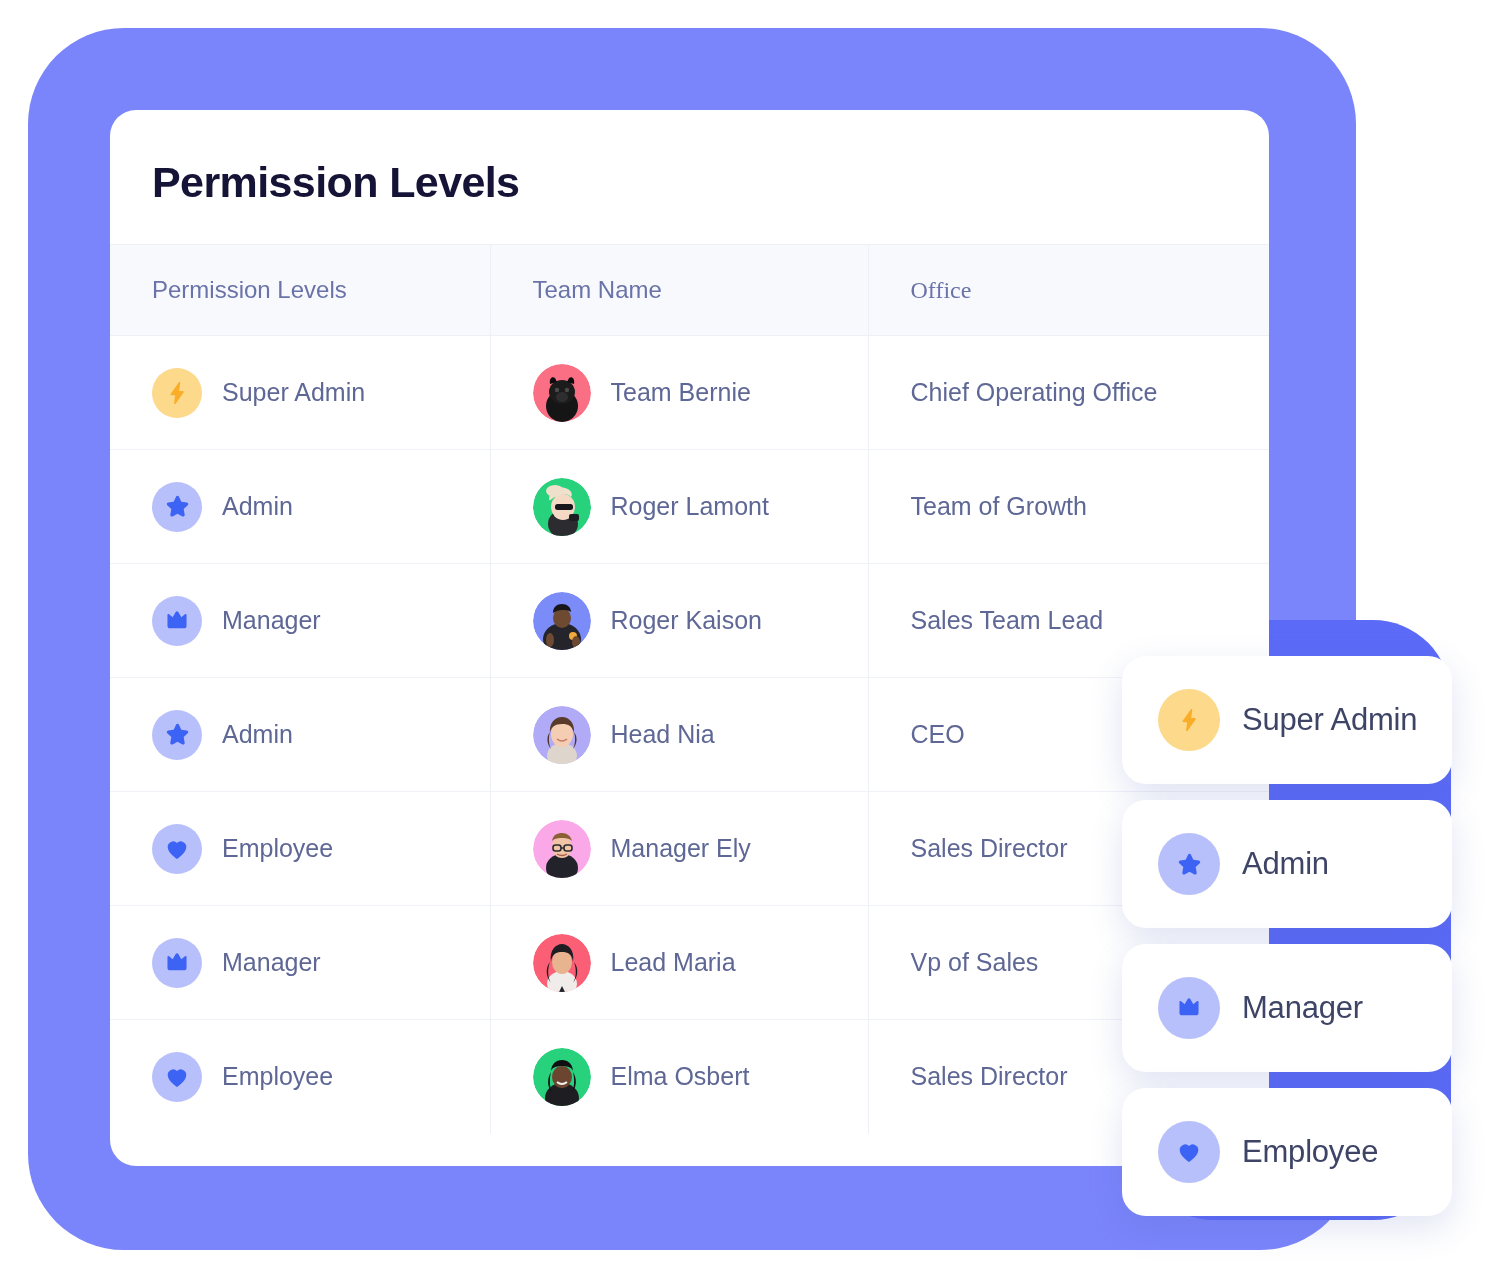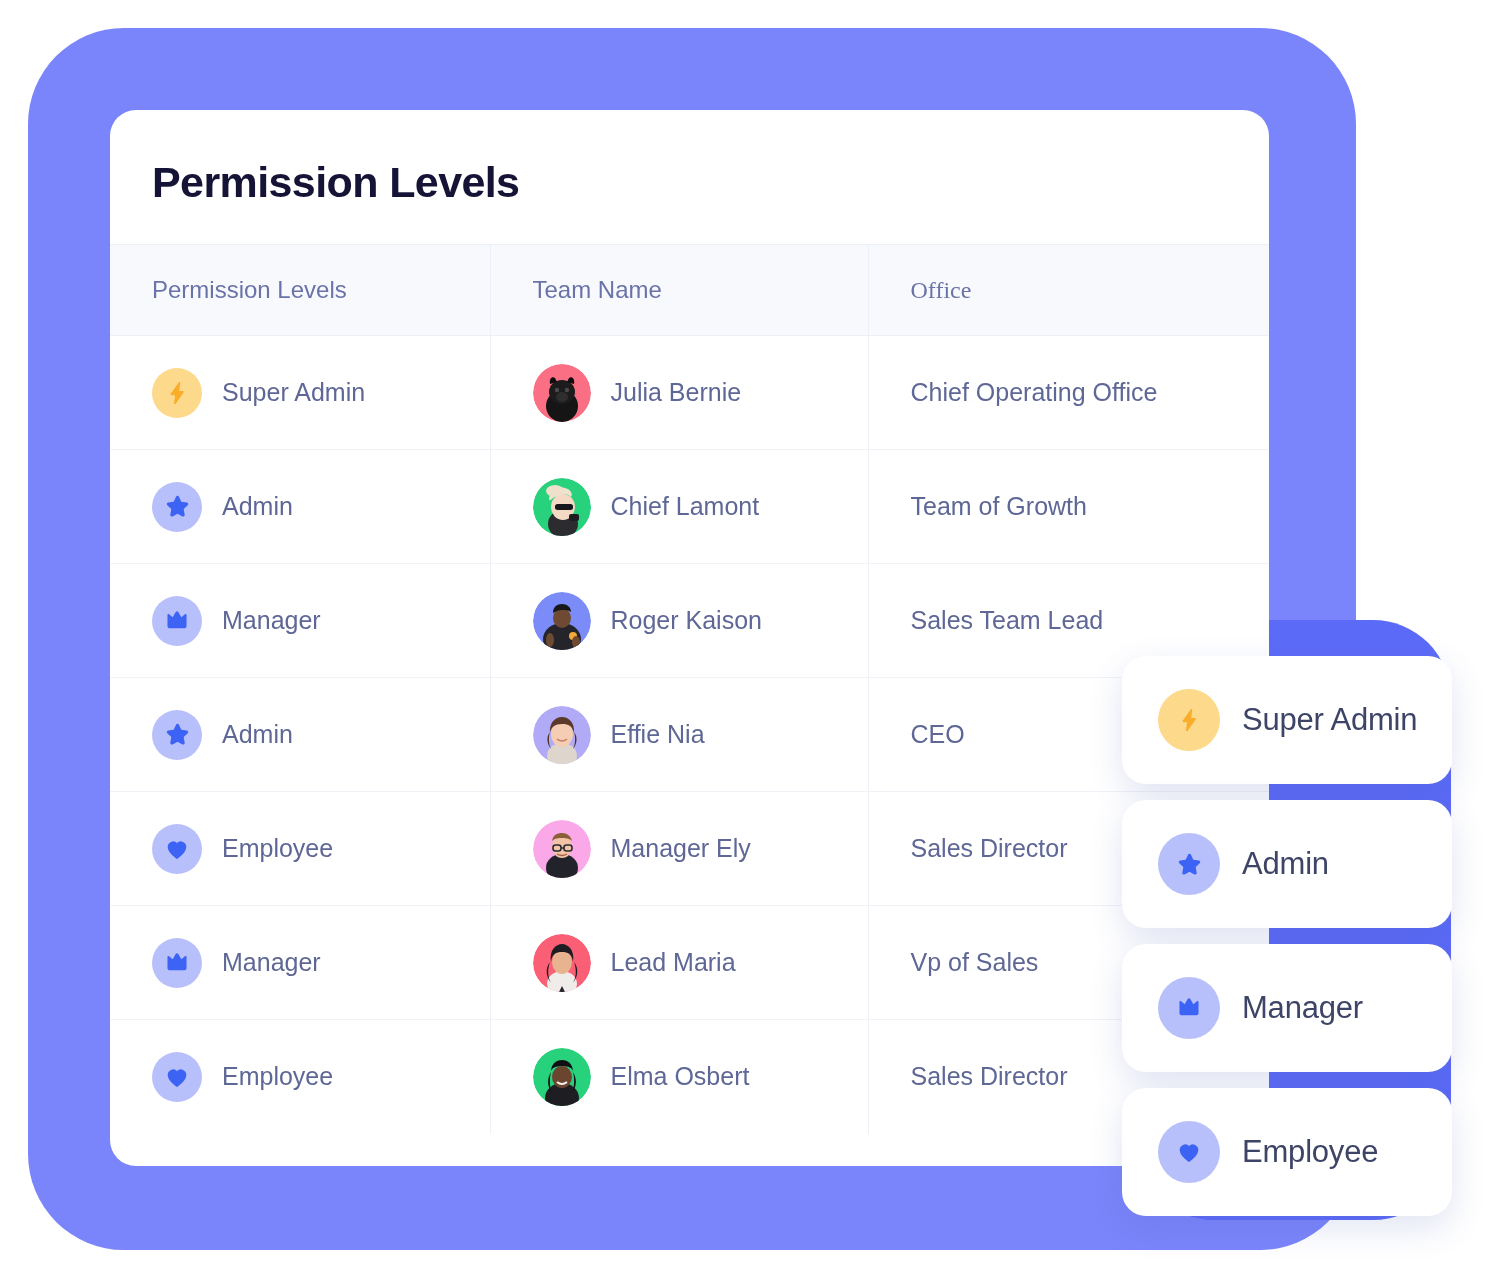--- a/index.html
+++ b/index.html
@@ -211,21 +211,21 @@
                     <circle cx="29" cy="29" r="29" fill="#fb6f84"></circle>
                     <ellipse cx="29" cy="42" rx="16" ry="16" fill="#151515"></ellipse>
                     <ellipse cx="29" cy="28" rx="13" ry="12" fill="#1c1c1c"></ellipse>
                     <path d="M17 20c-1-5 2-8 5-6l2 4z" fill="#0d0d0d"></path>
                     <path d="M41 20c1-5-2-8-5-6l-2 4z" fill="#0d0d0d"></path>
                     <ellipse cx="29" cy="33" rx="6" ry="5" fill="#2e2e2e"></ellipse>
                     <circle cx="24" cy="26" r="2.2" fill="#4a4a4a"></circle>
                     <circle cx="34" cy="26" r="2.2" fill="#4a4a4a"></circle>
                   </svg>
                 </span>
-                <span>Julia Bernie</span>
+                <span>Team Bernie</span>
               </div>
             </td>
             <td><span>Chief Operating Office</span></td>
           </tr>
           <tr>
             <td>
               <div class="cell-flex">
                 <span class="role-badge rb-admin">
                   <svg width="27" height="27" viewBox="0 0 24 24">
                     <path d="M12 2.4c.5 0 1 .3 1.2.8l2.2 4.5 4.9.7c1.2.2 1.6 1.6.8 2.4l-3.6 3.5.9 5c.2 1.1-1 2-2 1.5L12 18.5l-4.4 2.3c-1 .5-2.2-.4-2-1.5l.9-5-3.6-3.5c-.8-.8-.4-2.2.8-2.4l4.9-.7 2.2-4.5c.2-.5.7-.8 1.2-.8z" fill="#3d63f5"></path>
@@ -240,21 +240,21 @@
                   <svg viewBox="0 0 58 58">
                     <circle cx="29" cy="29" r="29" fill="#28d17c"></circle>
                     <ellipse cx="30" cy="46" rx="15" ry="14" fill="#2b2b30"></ellipse>
                     <ellipse cx="30" cy="29" rx="12" ry="13" fill="#f4d9c4"></ellipse>
                     <path d="M16 22c0-9 8-14 16-12 6 1.5 8 6 6 9-3-3-8-4-13-2-5 2-7 6-9 5z" fill="#f0e2cf"></path>
                     <ellipse cx="22" cy="13" rx="9" ry="6" fill="#efe0cb"></ellipse>
                     <rect x="22" y="26" width="18" height="6" rx="2.5" fill="#18181c"></rect>
                     <rect x="36" y="36" width="10" height="7" rx="2" fill="#1d1d22"></rect>
                   </svg>
                 </span>
-                <span>Chief Lamont</span>
+                <span>Roger Lamont</span>
               </div>
             </td>
             <td><span>Team of Growth</span></td>
           </tr>
           <tr>
             <td>
               <div class="cell-flex">
                 <span class="role-badge rb-manager">
                   <svg width="26" height="26" viewBox="0 0 24 24">
                     <path d="M3.2 6.5c0-.8.9-1.2 1.5-.7L8 8.6l2.8-4.9c.5-.9 1.9-.9 2.4 0L16 8.6l3.3-2.8c.6-.5 1.5-.1 1.5.7v10.1c0 1.2-1 2.2-2.2 2.2H5.4c-1.2 0-2.2-1-2.2-2.2V6.5z" fill="#3d63f5"></path>
@@ -298,21 +298,21 @@
                   <svg viewBox="0 0 58 58">
                     <circle cx="29" cy="29" r="29" fill="#b0aaf7"></circle>
                     <ellipse cx="29" cy="50" rx="15" ry="13" fill="#ded6cc"></ellipse>
                     <ellipse cx="29" cy="28" rx="11" ry="13" fill="#f5cdb2"></ellipse>
                     <path d="M17 27c-1-10 5-16 12-16s13 6 12 16c-2-7-5-9-12-9s-11 3-12 9z" fill="#5a3a2a"></path>
                     <path d="M17 26c-2 6-1 13 1 17-4-5-5-12-1-17z" fill="#4d3122"></path>
                     <path d="M41 26c2 6 1 13-1 17 4-5 5-12 1-17z" fill="#4d3122"></path>
                     <path d="M24 33q5 4 10 0" stroke="#c77f6a" stroke-width="1.6" fill="none"></path>
                   </svg>
                 </span>
-                <span>Effie Nia</span>
+                <span>Head Nia</span>
               </div>
             </td>
             <td><span>CEO</span></td>
           </tr>
           <tr>
             <td>
               <div class="cell-flex">
                 <span class="role-badge rb-employee">
                   <svg width="26" height="26" viewBox="0 0 24 24">
                     <path d="M12 21.2s-8.6-5.1-8.6-11A5.1 5.1 0 0 1 12 6.4a5.1 5.1 0 0 1 8.6 3.8c0 5.9-8.6 11-8.6 11z" fill="#3d63f5"></path>

